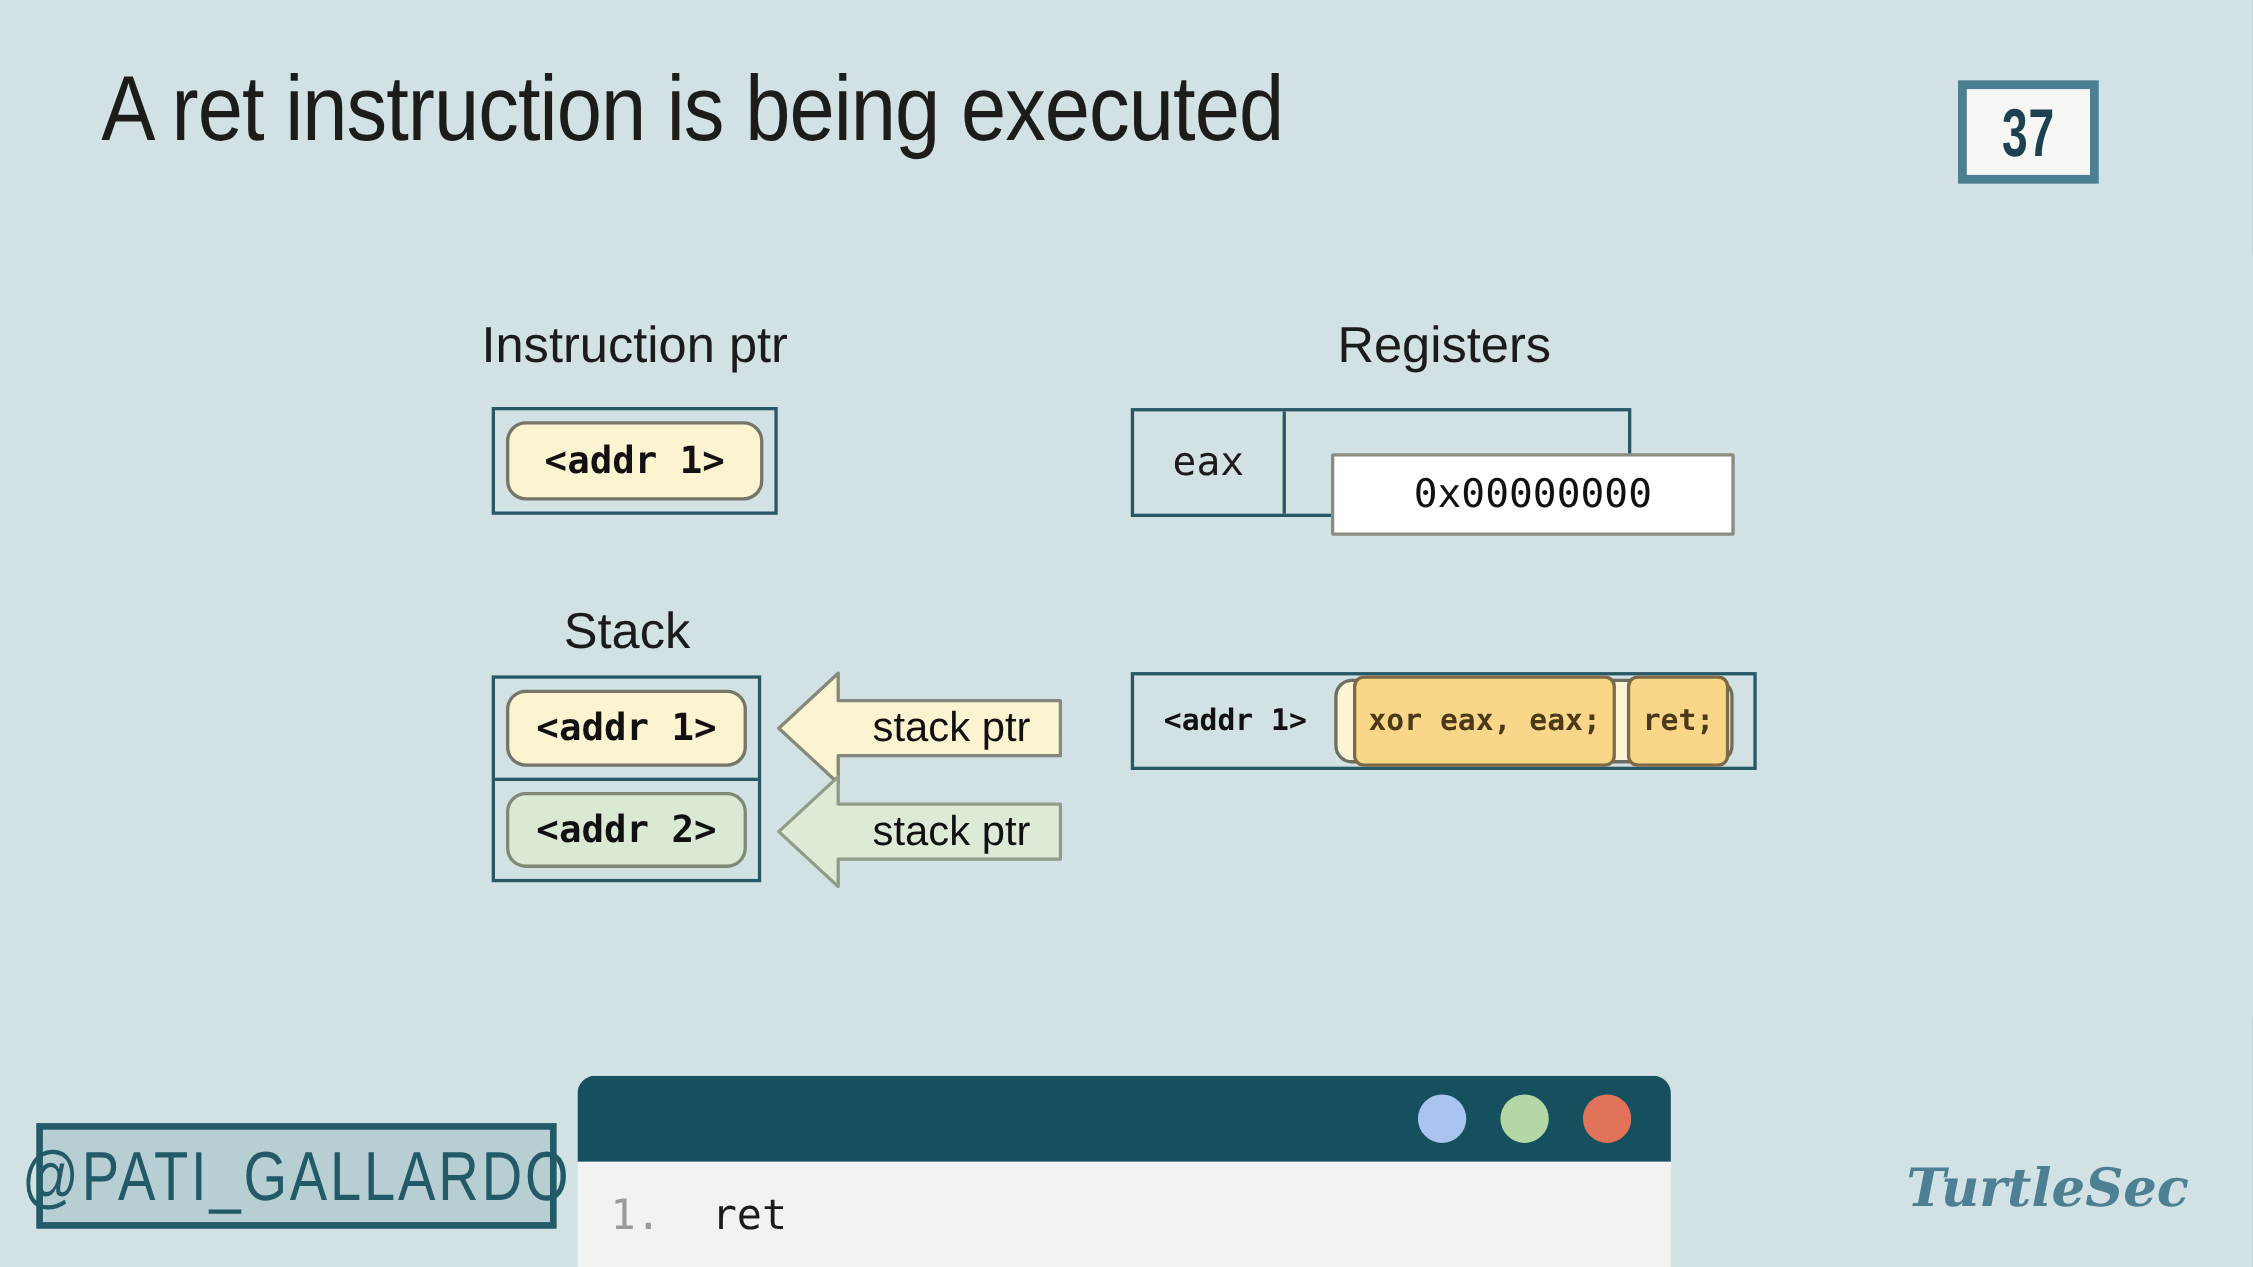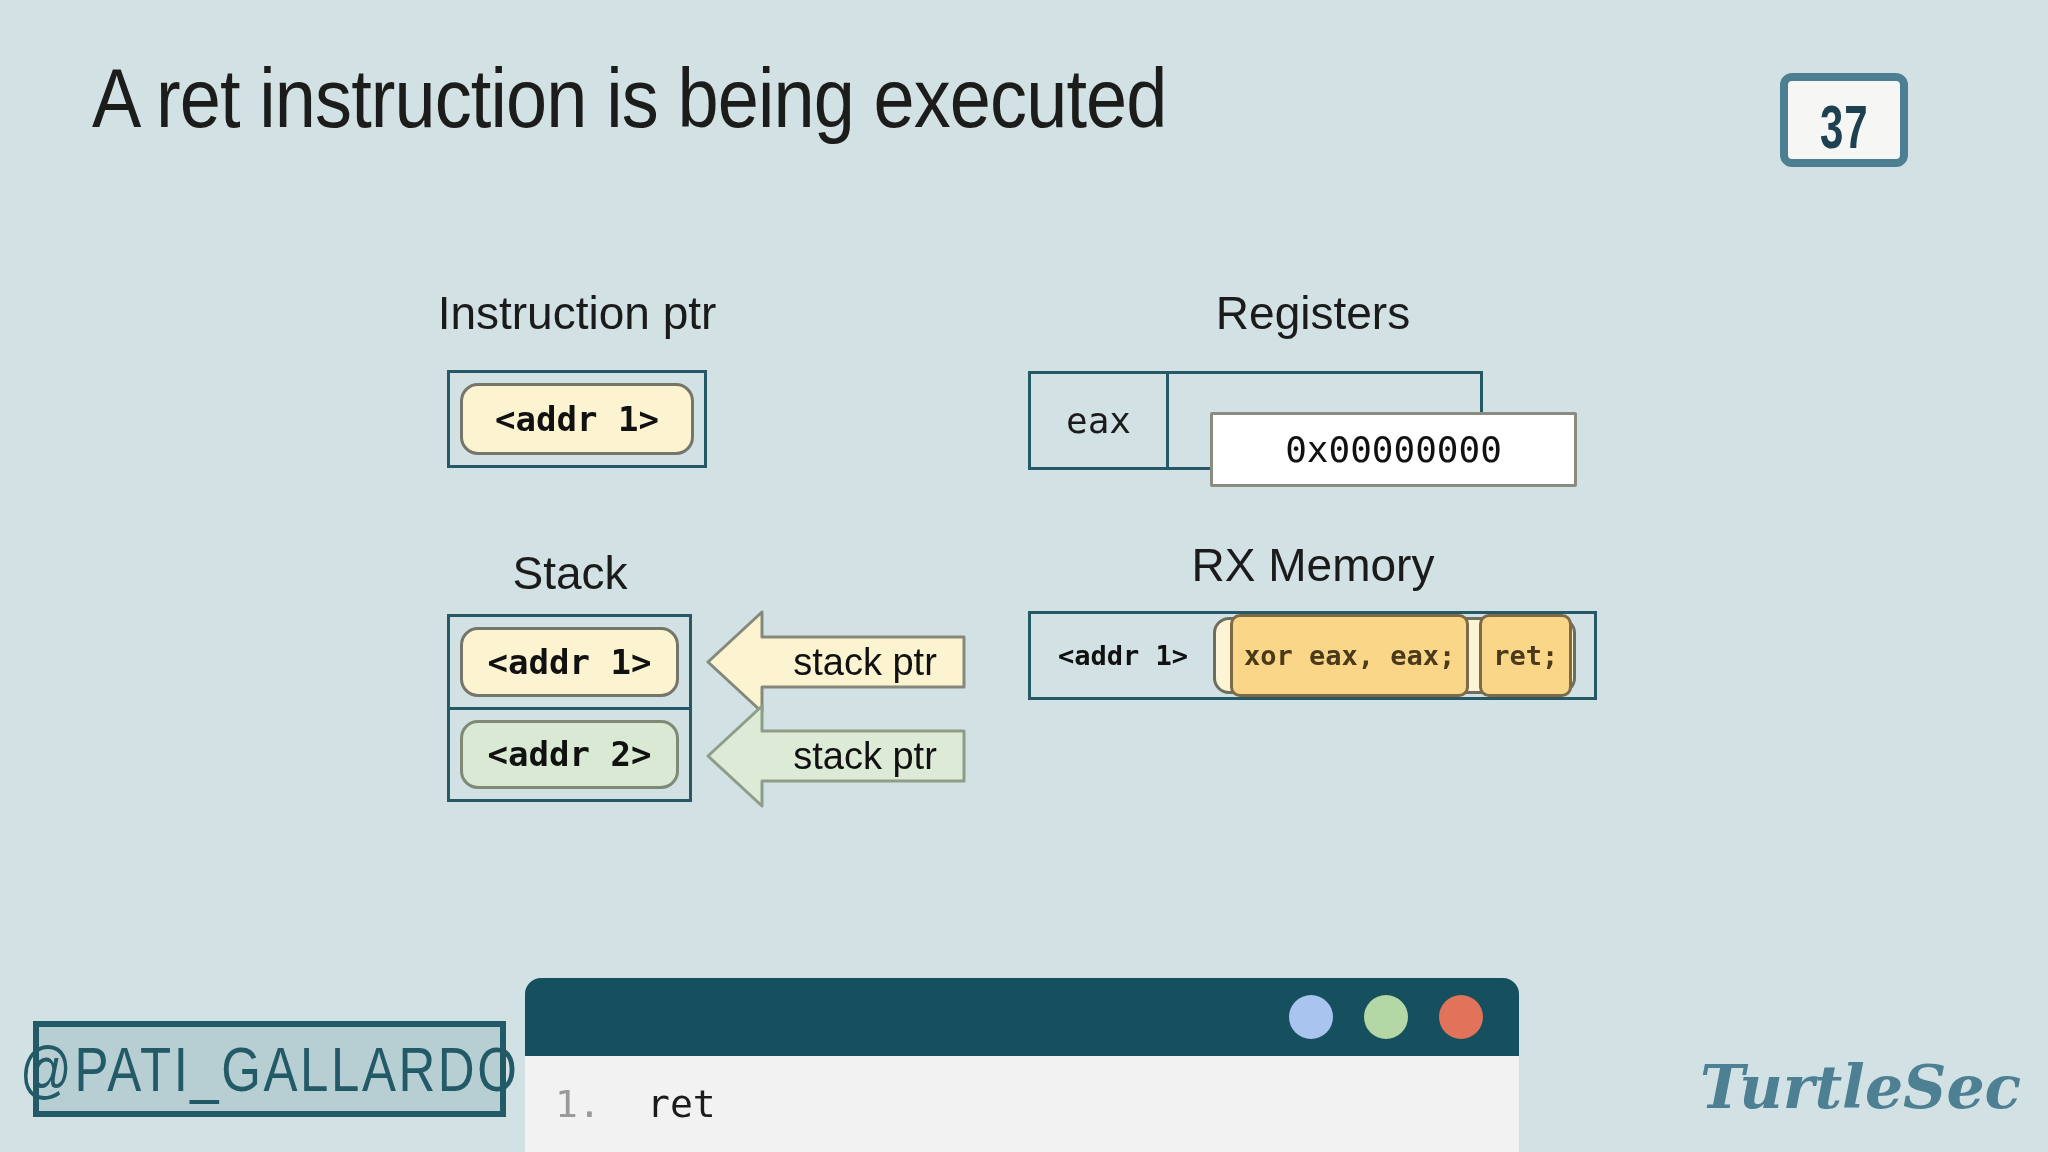--- a/index.html
+++ b/index.html
@@ -15,21 +15,21 @@
   .title{
     position:absolute;left:92px;top:52px;font-size:84px;line-height:1.1;
     color:#1c1c1a;letter-spacing:-1px;white-space:nowrap;
     transform:scaleX(.88);transform-origin:left top;
   }
 
   
   .page-badge{
     position:absolute;left:1780px;top:73px;width:128px;height:94px;
     box-sizing:border-box;border:8px solid #4b7f91;background:#f6f7f5;
-    display:flex;align-items:flex-end;justify-content:center;border-radius:12px;
+    display:flex;align-items:center;justify-content:center;border-radius:0;
   }
   .page-num{
     font-size:56px;font-weight:700;color:#1d4150;
     transform:scale(.75,1.1);letter-spacing:1px;
   }
 
   
   .heading{
     position:absolute;height:54px;width:420px;text-align:center;
     font-size:46px;color:#1b1b1b;white-space:nowrap;
@@ -133,21 +133,21 @@
     box-sizing:border-box;border:6px solid #235a68;background:#b7ced2;
     display:flex;align-items:center;justify-content:center;
   }
   .handle span{
     font-size:60px;color:#235a68;letter-spacing:3px;white-space:nowrap;
     transform:scale(.85,1.05);
   }
   .brand{
     position:absolute;left:1700px;top:1052px;width:290px;text-align:right;
     font-family:"DejaVu Serif",serif;font-style:italic;font-weight:700;
-    font-size:60px;color:#4e8093;
+    font-size:48px;color:#4e8093;
   }
 </style>
 </head>
 <body>
 
 <div class="slide">
 
   <div class="title">A ret instruction is being executed</div>
 
   <div class="page-badge">
@@ -191,21 +191,20 @@
     </svg>
     <span class="arrow-label">stack ptr</span>
   </div>
   <div class="arrow arrow2">
     <svg width="260" height="104" viewBox="0 0 260 104">
       <polygon points="2,52 56,2 56,27 258,27 258,77 56,77 56,102" stroke="#8f9c88" stroke-width="3" stroke-linejoin="round" fill="#dcead6"></polygon>
     </svg>
     <span class="arrow-label">stack ptr</span>
   </div>
 
-  <div class="heading h-rx">RX Memory</div>
   <div class="rx-box">
     <span class="rx-addr mono">&lt;addr 1&gt;</span>
     <div class="rx-strip">
       <span class="op mono">xor eax, eax;</span>
       <span class="op mono">ret;</span>
     </div>
   </div>
 
   <div class="terminal">
     <div class="term-bar">

